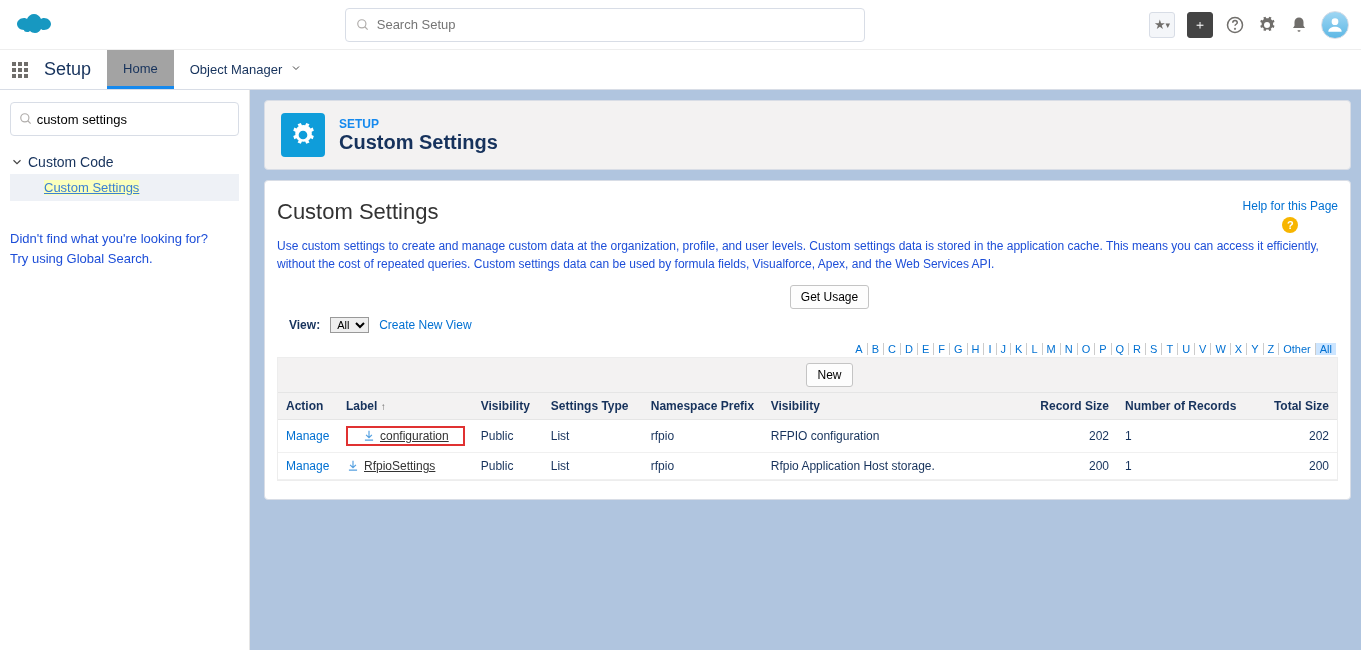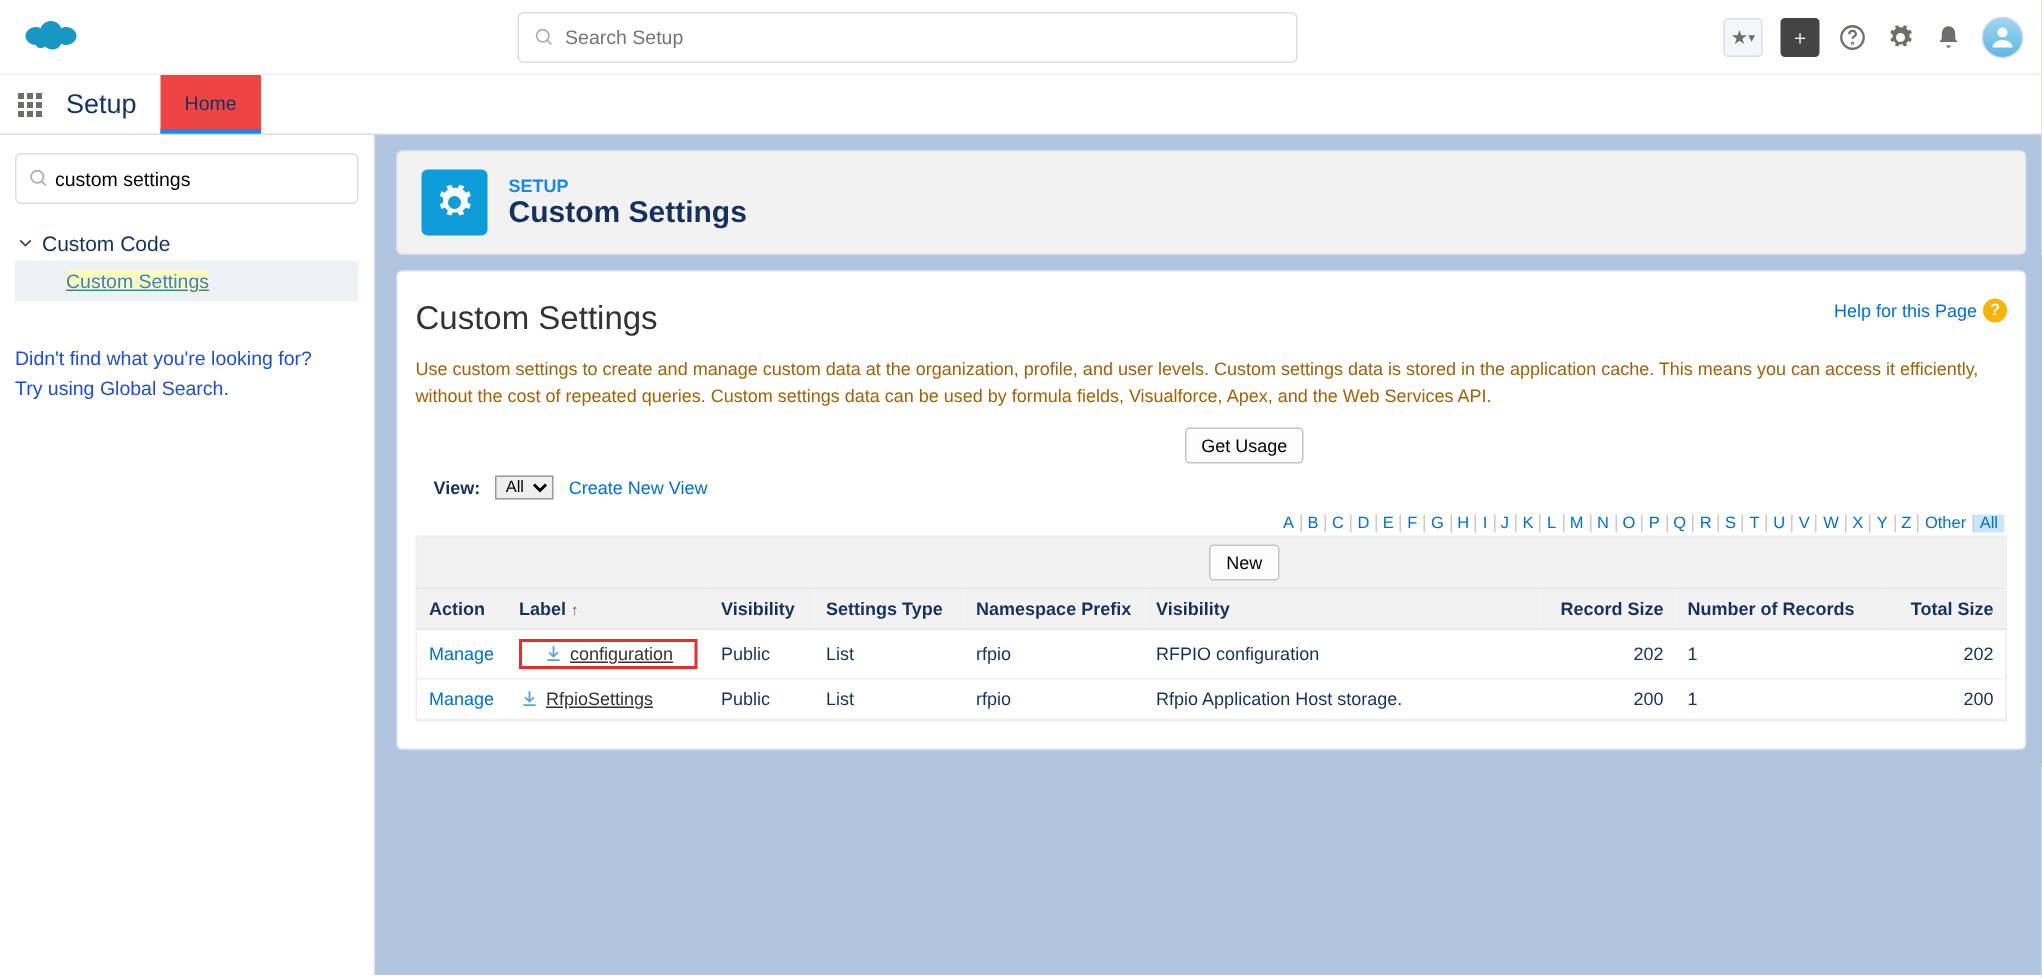--- a/index.html
+++ b/index.html
@@ -17,21 +17,21 @@
 .icon-plain { width:20px; height:20px; display:flex; align-items:center; justify-content:center; }
 .avatar { width: 28px; height: 28px; border-radius: 50%; background: linear-gradient(#9fd6f3,#5eb8e5); border:1px solid #d8dde6; display:flex; align-items:center; justify-content:center;}
 
 
 .nav-bar { height: 40px; display: flex; align-items: stretch; border-bottom: 1px solid #d8dde6; }
 .waffle { width: 40px; display:flex; align-items:center; justify-content:center; }
 .waffle-grid { display:grid; grid-template-columns:repeat(3,4px); grid-template-rows:repeat(3,4px); gap:2px;}
 .waffle-grid span { width:4px; height:4px; background:#706e6b;}
 .app-name { font-size: 18px; display:flex; align-items:center; padding: 0 16px 0 4px; }
 .tab { display:flex; align-items:center; padding: 0 16px; font-size: 13px; cursor:pointer; position:relative; }
-.tab.active { background:#ef4444; border-bottom:3px solid #1589ee; font-weight:normal;}
+.tab.active { background:#a3a3a3; border-bottom:3px solid #1589ee; font-weight:normal;}
 .tab-caret { margin-left:8px; }
 
 
 .layout { display: flex; }
 .sidebar { width: 250px; min-height: 560px; padding: 12px 10px; border-right: 1px solid #e5e5e5; }
 .quickfind { display:flex; align-items:center; border:1px solid #d8dde6; border-radius:4px; height:34px; padding:0 8px; margin-bottom:14px;}
 .quickfind input { border:none; outline:none; flex:1; font-size:13px;}
 .tree-head { display:flex; align-items:center; font-size:14px; padding:4px 0; }
 .tree-head svg { margin-right:4px;}
 .tree-item { padding: 6px 0 6px 34px; background:#eef1f6; }
@@ -41,23 +41,23 @@
 
 .main { flex:1; background:#b0c5df; padding: 10px 10px 10px 14px; min-height:560px;}
 .page-header { background:#f3f2f2; border:1px solid #d8dde6; border-radius:4px; padding: 12px 16px; display:flex; align-items:center; margin-bottom:10px;}
 .page-icon { width:44px; height:44px; background:#0f9dda; border-radius:4px; display:flex; align-items:center; justify-content:center; margin-right:14px;}
 .crumb { font-size:12px; color:#1589ee; text-transform:uppercase; font-weight:600; }
 .page-title { font-size:20px; font-weight:700; color:#16325c; }
 
 .content-panel { background:#fff; border:1px solid #d8dde6; border-radius:4px; padding: 18px 12px 18px 12px; }
 .cp-head { display:flex; justify-content:space-between; align-items:flex-start; }
 .cp-title { font-size:22px; color:#333; font-weight:400; margin-bottom:12px; }
-.help-link { font-size:12px; color:#0070d2; display:flex; align-items:center; gap:4px;}
+.help-link { font-size:12px; color:#0070d2; display:flex; align-items:center; gap:4px;flex-direction:column;}
 .help-badge { width:16px; height:16px; border-radius:50%; background:#f7b500; color:#fff; font-size:11px; display:flex; align-items:center; justify-content:center; font-weight:bold;}
-.cp-desc { font-size:12px; color:#a16207; line-height:1.5; margin-bottom:12px;}
+.cp-desc { font-size:12px; color:#1d4ed8; line-height:1.5; margin-bottom:12px;}
 .get-usage-row { text-align:center; margin-bottom:8px;}
 .btn { display:inline-block; padding: 4px 10px; font-size:12px; border:1px solid #c4c4c4; border-radius:3px; background:#fdfdfd; cursor:pointer;margin-left:44px; }
 .view-row { display:flex; align-items:center; gap:10px; font-size:12px; margin-bottom:10px; padding-left:12px;}
 .view-row b { font-weight:700;}
 .view-select { border:1px solid #999; font-size:11px; padding:0 2px;}
 .alpha-row { display:flex; justify-content:flex-end; gap:0; font-size:11px; color:#0070d2; padding-right:2px; margin-bottom:2px;}
 .alpha-row span { padding: 0 4px; border-right:1px solid #ccc; cursor:pointer;}
 .alpha-row span:last-child { border-right:none;}
 .alpha-row .sel { background:#cce5ff; }
 
@@ -130,20 +130,28 @@
         <span></span>
         <span></span>
         <span></span>
         <span></span>
         <span></span>
         <span></span>
       </div>
   </div>
   <div class="app-name">Setup</div>
   <div class="tab active">Home</div>
+  <div class="tab">
+    <span>Object Manager</span>
+    <span class="tab-caret">
+      <svg width="12" height="12" viewBox="0 0 24 24" fill="none" stroke="#444" stroke-width="2">
+          <polyline points="6 9 12 15 18 9"></polyline>
+        </svg>
+    </span>
+  </div>
 </div>
 
 <div class="layout">
 
   <div class="sidebar">
     <div class="quickfind">
       <svg width="14" height="14" viewBox="0 0 24 24" fill="none" stroke="#b0adab" stroke-width="2">
           <circle cx="10" cy="10" r="7"></circle>
           <line x1="20" y1="20" x2="15" y2="15"></line>
         </svg>

